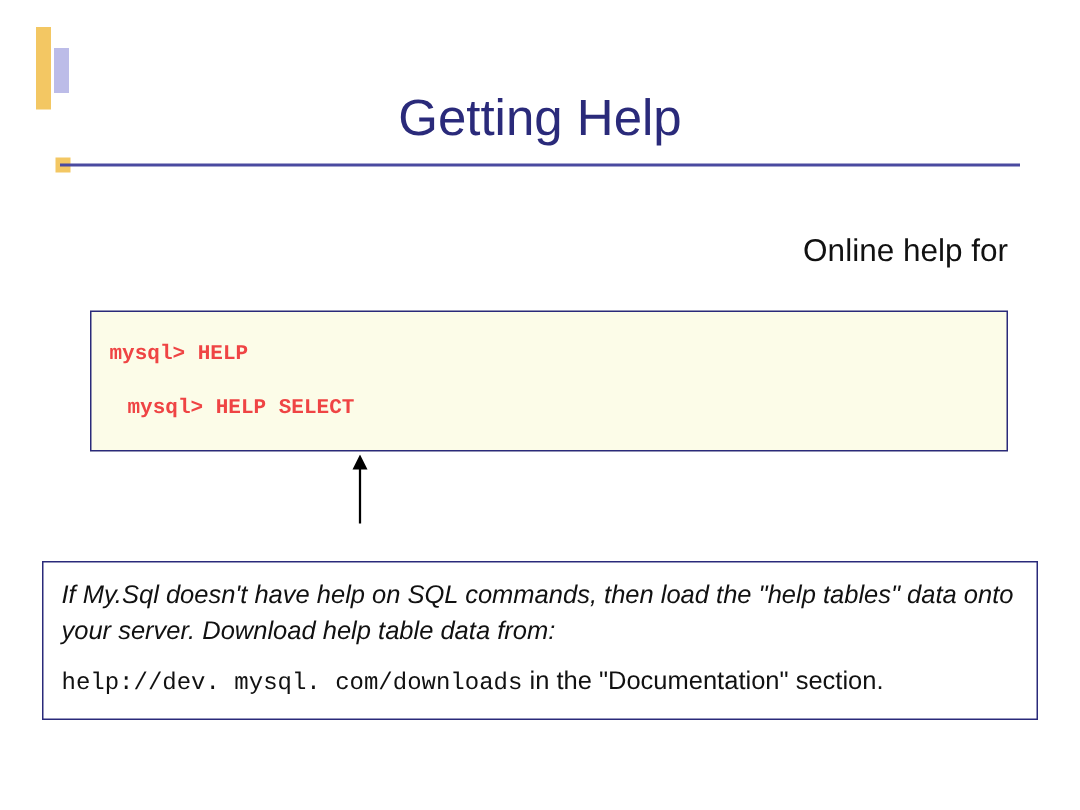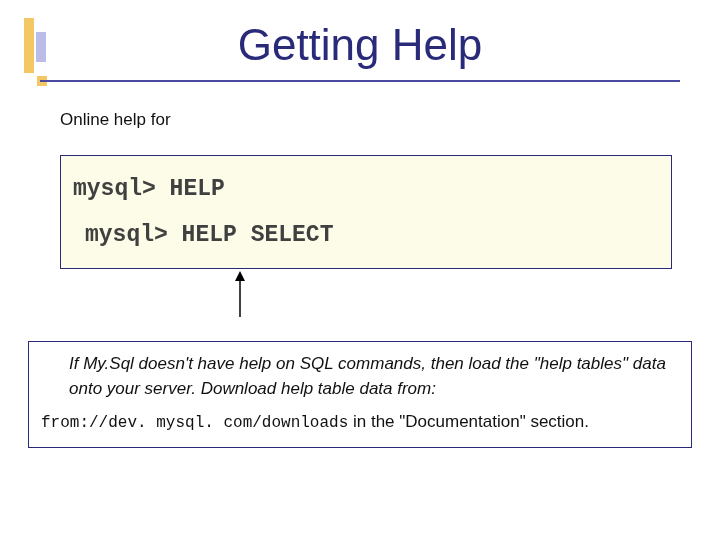--- a/index.html
+++ b/index.html
@@ -25,24 +25,24 @@
     background: #f3c763;
   }
   .corner-deco .bar2 {
     position: absolute;
     top: 14px; left: 12px;
     width: 10px; height: 30px;
     background: #b5b5e6;
     opacity: 0.9;
   }
   .title {
-    font-size: 44px;
+    font-size: 34px;
     color: #2a2a7a;
     text-align: center;
-    padding-top: 20px;
+    padding-top: 60px;
     font-weight: normal;
   }
   .title-rule {
     width: 640px;
     margin: 10px auto 0 auto;
     position: relative;
     height: 3px;
   }
   .title-rule .line {
     position: absolute;
@@ -50,24 +50,25 @@
     height: 2px;
     background: #4a4aa0;
   }
   .title-rule .dot {
     position: absolute;
     left: -3px; top: -4px;
     width: 10px; height: 10px;
     background: #f3c763;
   }
   .content {
-    margin: 24px 48px 0 60px;
-    font-size: 17px;
+    margin: 40px 48px 0 60px;
+    font-size: 21px;
     color: #111;
     line-height: 1.55;
+    text-align: right;
   }
   .intro { margin-bottom: 2px; }
   .bullets { list-style: none; }
   .bullets li {
     position: relative;
     padding-left: 36px;
     margin-bottom: 6px;
   }
   .bullets li::before {
     content: "■";
@@ -76,40 +77,40 @@
     top: 2px;
     font-size: 12px;
     color: #2a2a7a;
   }
   .mono { font-family: "Courier New", monospace; }
   .codebox {
     margin: 22px 48px 0 60px;
     border: 1px solid #2a2a7a;
     background: #fcfce8;
     font-family: "Courier New", monospace;
-    font-size: 23px;
+    font-size: 14px;
     padding: 20px 12px;
     font-weight: bold;
-    color: #404040;
+    color: #ef4444;
   }
   .codebox .codeline { margin-bottom: 20px; white-space: pre; }
   .codebox .codeline:last-child { margin-bottom: 0; margin-left: 12px; }
   .arrow-wrap {
     margin-left: 230px;
     margin-top: 2px;
   }
   .notebox {
     margin: 18px 28px 0 28px;
     border: 1px solid #2a2a7a;
     padding: 10px 12px 12px 12px;
     font-size: 17px;
     color: #111;
     line-height: 1.45;
   }
-  .notebox .note-text { font-style: italic; margin-left: 28px; }
+  .notebox .note-text { font-style: italic; }
   .notebox .note-url {
     font-family: "Courier New", monospace;
     font-style: normal;
     font-size: 16px;
     margin-top: 8px;
   }
 </style>
 </head>
 <body>
 
@@ -136,15 +137,15 @@
 <div class="arrow-wrap">
   <svg width="20" height="48" viewBox="0 0 20 48">
     <line x1="10" y1="46" x2="10" y2="6" stroke="#000" stroke-width="1.5"></line>
     <polygon points="10,0 5,10 15,10" fill="#000"></polygon>
   </svg>
 </div>
 
 <div class="notebox">
   <div class="note-text">If My.Sql doesn't have help on SQL commands, then load the "help tables" data onto your server.  Download help table data from:</div>
   <div class="note-url">
-    <span>from://dev. mysql. com/downloads</span><span style="font-family: Arial, Helvetica, sans-serif; font-size:17px;"> in the "Documentation" section.</span>
+    <span>help://dev. mysql. com/downloads</span><span style="font-family: Arial, Helvetica, sans-serif; font-size:17px;"> in the "Documentation" section.</span>
   </div>
 </div>
 
 </body></html>

